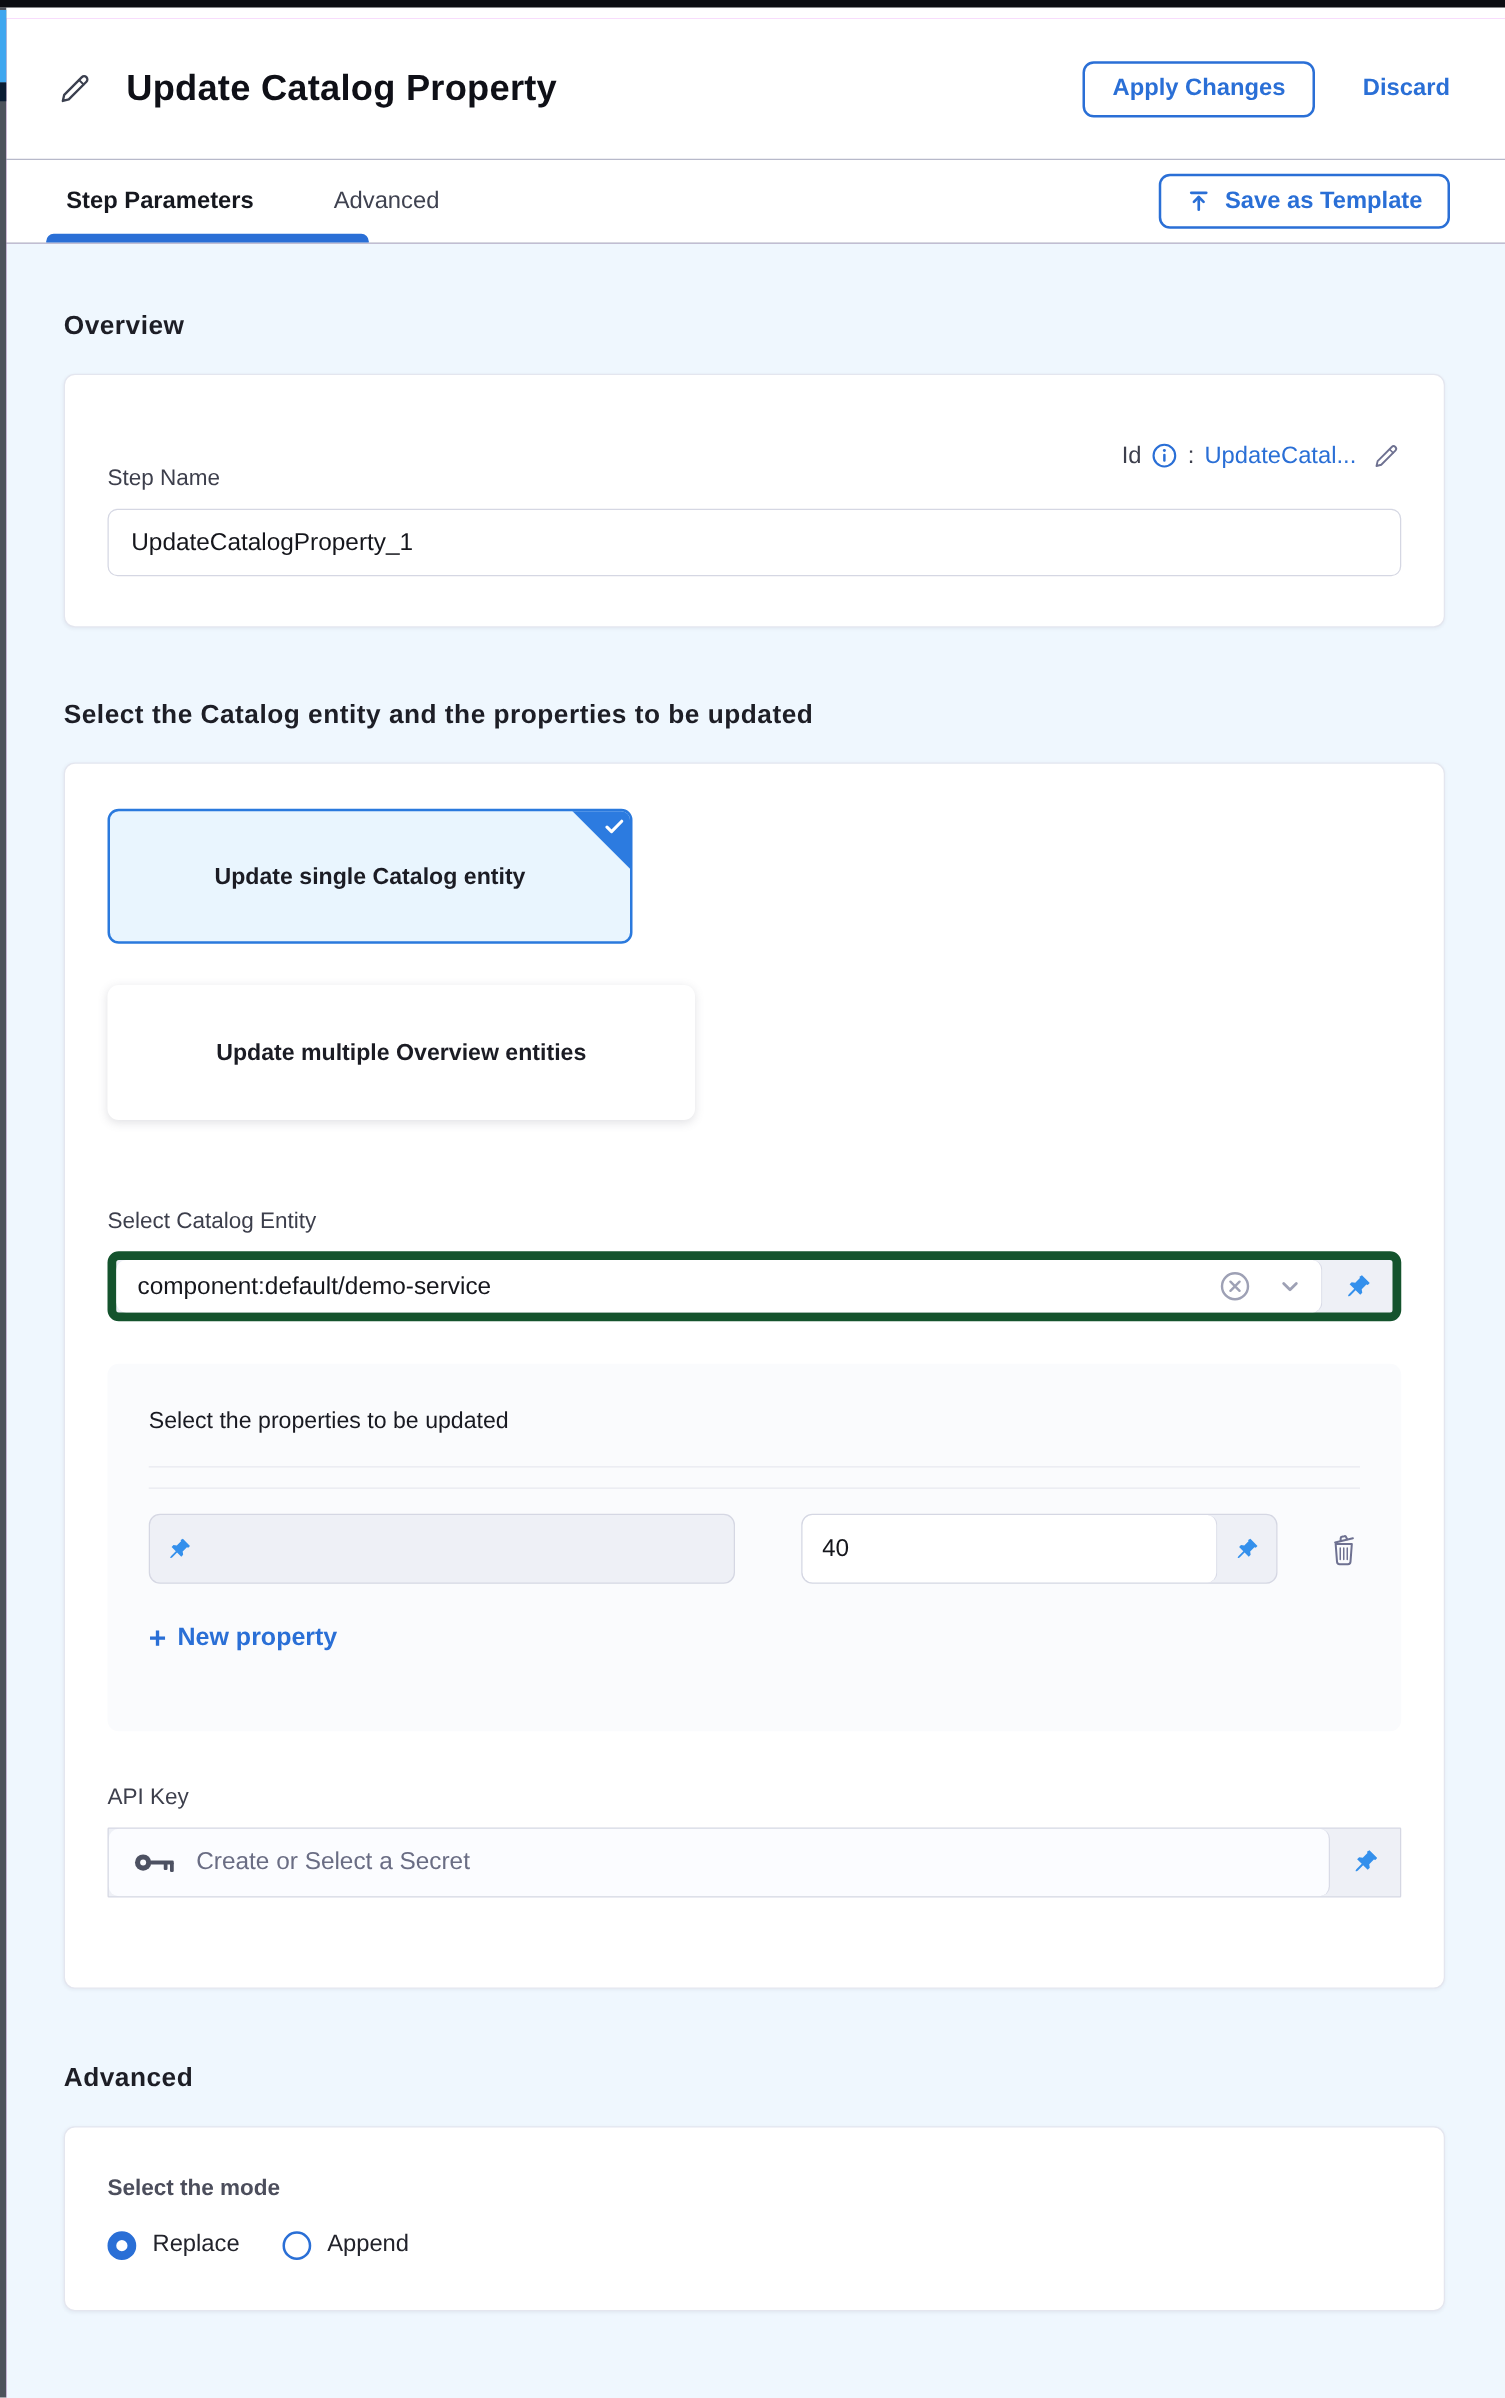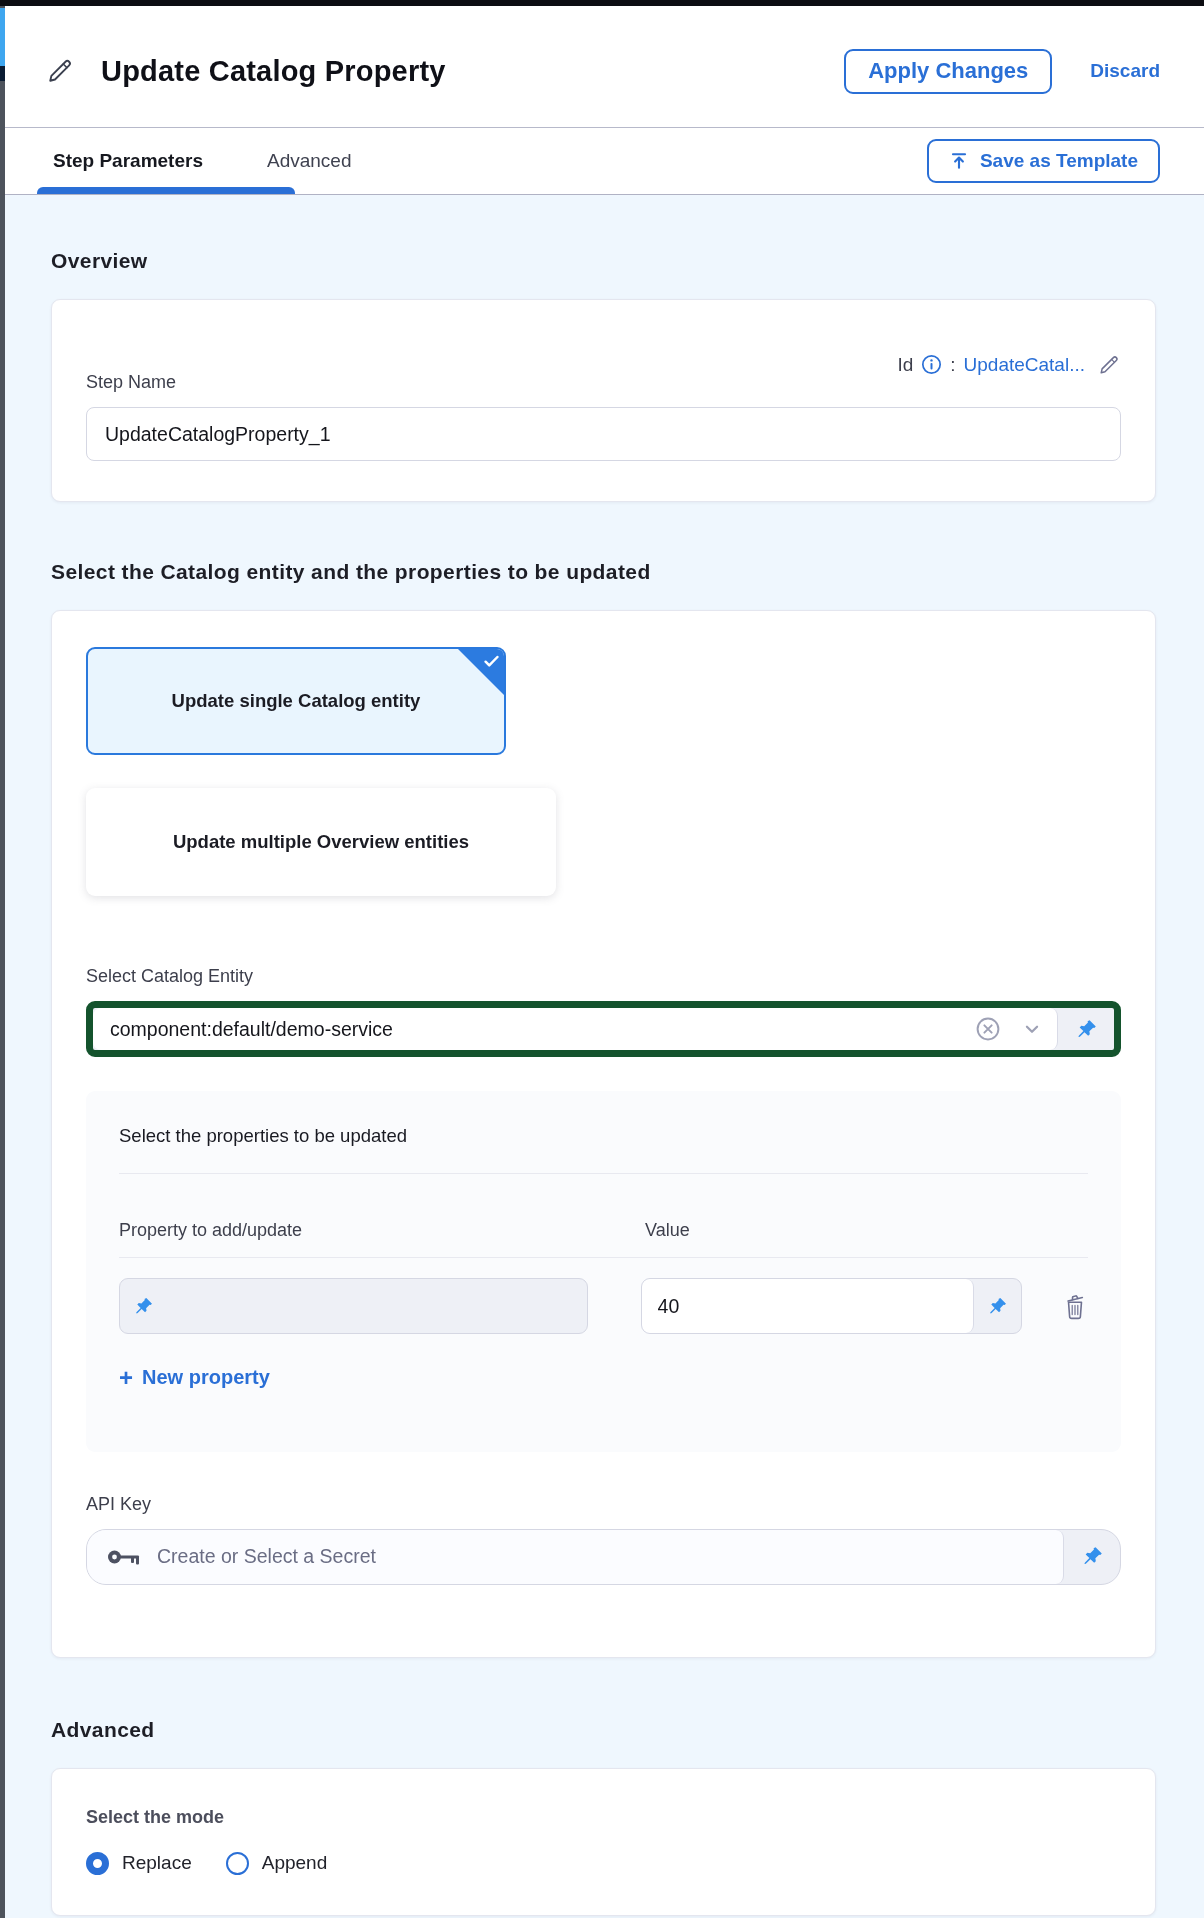--- a/index.html
+++ b/index.html
@@ -13,21 +13,21 @@
 
   .drawer { position:absolute; top:15px; left:5px; width:1199px; height:1912px; background:#d946ef; }
 
   
   .hdr { height:113px; background:#fff; border-bottom:1px solid #b7b9ca;
          display:flex; align-items:center; padding:0 44px 0 40px; }
   .hdr .pencil { width:30px; height:30px; margin-right:26px; flex:none; cursor:pointer; }
   .hdr-title { font-size:29px; font-weight:700; color:#0f1017; letter-spacing:.2px; flex:1; }
   .btn-outline { display:inline-flex; align-items:center; gap:10px; height:45px; padding:0 22px;
       border:2px solid #2a6fd6; border-radius:9px; background:#fff; color:#2a6fd6;
-      font-size:22px; font-weight:600; cursor:pointer; font-family:inherit; }
+      font-size:19px; font-weight:600; cursor:pointer; font-family:inherit; }
   .link-discard { color:#2a6fd6; font-size:19px; font-weight:600; margin-left:38px; cursor:pointer; }
 
   
   .tabrow { position:relative; height:67px; background:#fff; border-bottom:1px solid #b0b2c4;
             display:flex; align-items:center; padding:0 44px; }
   .tab { position:relative; height:100%; display:flex; align-items:center; font-size:19px; cursor:pointer; }
   .tab.active { font-weight:700; color:#16181f; padding:0 4px; }
   .tab.inactive { color:#3f4250; margin-left:60px; }
   .tab-underline { position:absolute; left:32px; bottom:0; width:258px; height:7px;
                    background:#2a6fd6; border-radius:6px 6px 0 0; }
@@ -92,21 +92,21 @@
   .mini-pin { width:47px; display:flex; align-items:center; justify-content:center; cursor:pointer; }
   .g-prop { width:473px; }
   .g-val { width:385px; margin-left:53px; }
   .trash-btn { margin-left:40px; cursor:pointer; display:flex; }
   .add-prop { margin-top:32px; display:inline-flex; align-items:center; gap:9px;
       color:#2a6fd6; font-size:20px; font-weight:700; cursor:pointer; }
   .add-plus { font-size:24px; font-weight:600; line-height:20px; }
 
   
   .lbl-api { margin-top:42px; }
-  .api-combo { margin-top:14px; height:56px; border:1px solid #d5d7e3; border-radius:20px;
+  .api-combo { margin-top:14px; height:56px; border:1px solid #d5d7e3; border-radius:1px;
       background:#eef0f6; display:flex; overflow:hidden; }
   .api-main { flex:1; background:#fbfcff; border-right:1px solid #d9dbe7; border-radius:8px;
       display:flex; align-items:center; gap:16px; padding:0 16px 0 20px; cursor:pointer; }
   .api-text { font-size:19.5px; color:#6a6d84; }
 
   
   .h-advanced { margin-top:60px; }
   .card-adv { margin-top:26px; padding:38px 34px 40px 34px; }
   .mode-label { font-size:18px; font-weight:600; color:#4c4e5c; }
   .radio-row { margin-top:24px; display:flex; align-items:center; gap:34px; }
@@ -227,24 +227,20 @@
         <div class="pin-seg">
           <svg width="23" height="23" viewBox="0 0 24 24" fill="#3490ec">
             <path d="M15.2 2.3l6.5 6.5-1.6 1.6-1.2-.35-3.9 3.9.45 3-1.7 1.7-3.85-3.85-4.3 4.3c-.35.35-1.5 1.05-1.85.7-.35-.35.35-1.5.7-1.85l4.3-4.3L4.9 9.8l1.7-1.7 3 .45 3.9-3.9-.35-1.2 2.05-1.15z"></path>
           </svg>
         </div>
       </div>
 
       <div class="props-panel">
         <div class="props-title">Select the properties to be updated</div>
         <div class="props-div"></div>
-        <div class="cols">
-          <div class="col-prop">Property to add/update</div>
-          <div>Value</div>
-        </div>
         <div class="props-div2"></div>
 
         <div class="prop-row">
           <div class="mini-combo g-prop">
             <div class="mini-pin">
               <svg width="21" height="21" viewBox="0 0 24 24" fill="#3490ec">
                 <path d="M15.2 2.3l6.5 6.5-1.6 1.6-1.2-.35-3.9 3.9.45 3-1.7 1.7-3.85-3.85-4.3 4.3c-.35.35-1.5 1.05-1.85.7-.35-.35.35-1.5.7-1.85l4.3-4.3L4.9 9.8l1.7-1.7 3 .45 3.9-3.9-.35-1.2 2.05-1.15z"></path>
               </svg>
             </div>
           </div>

